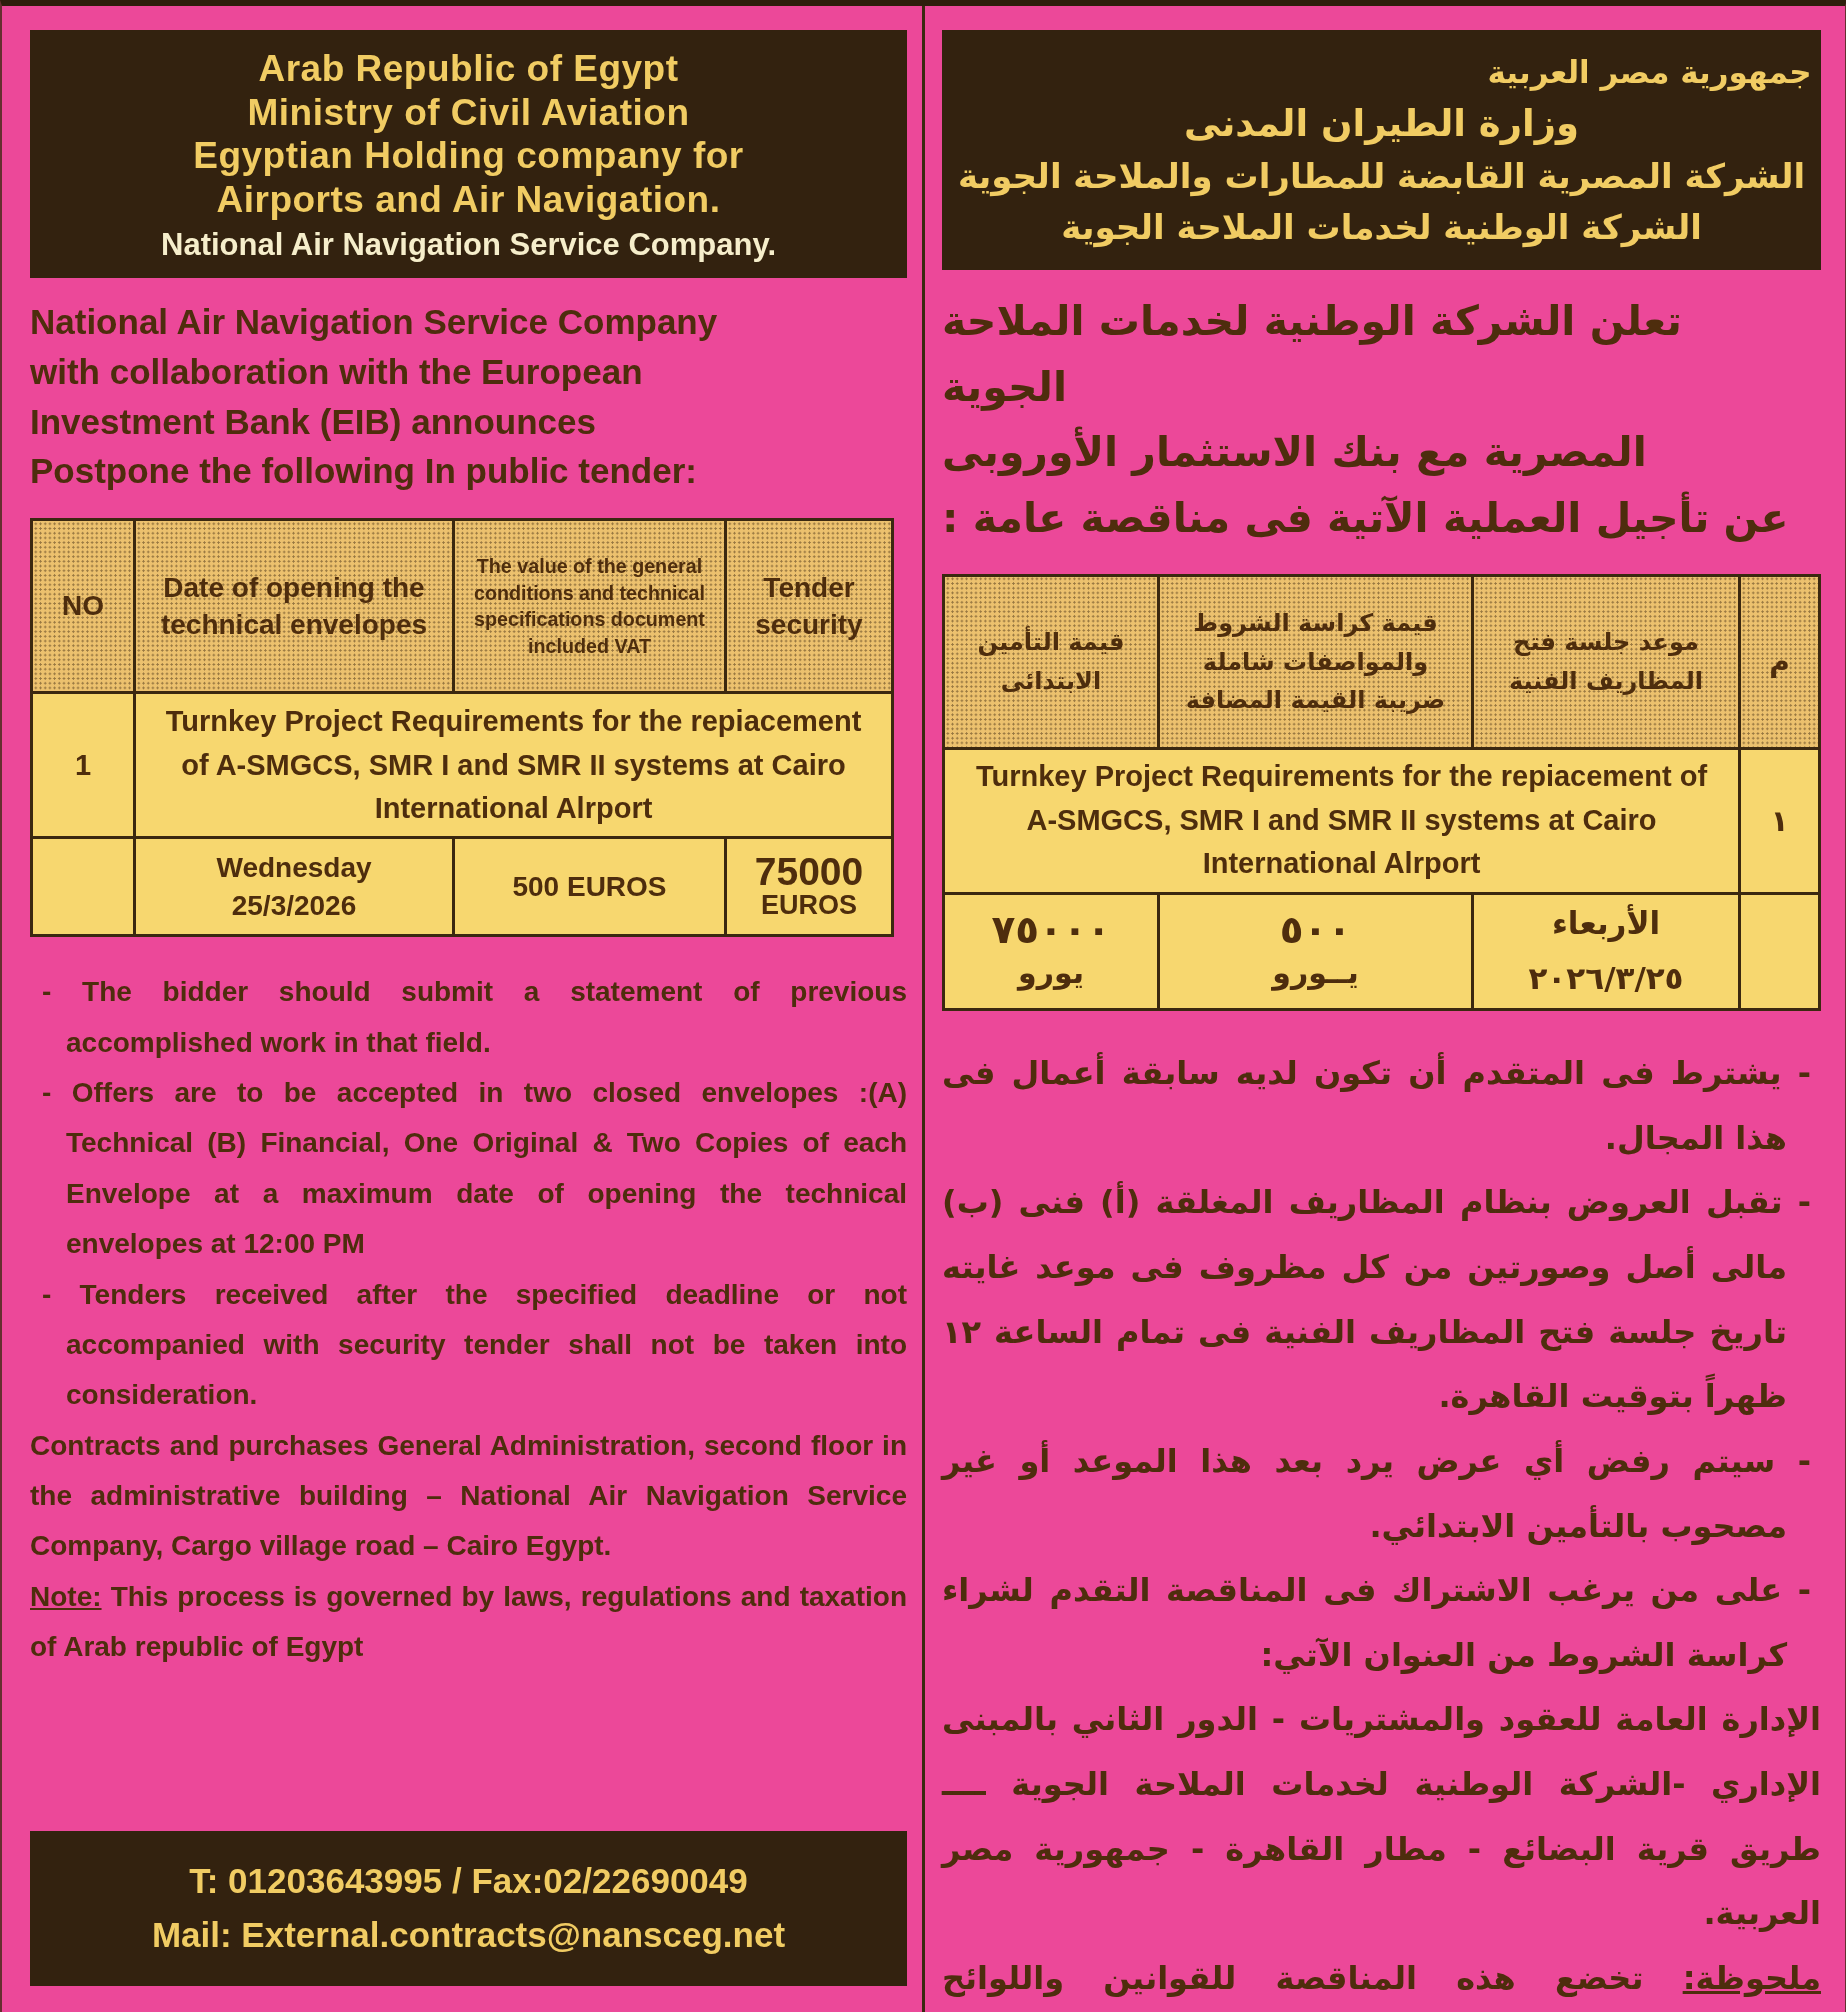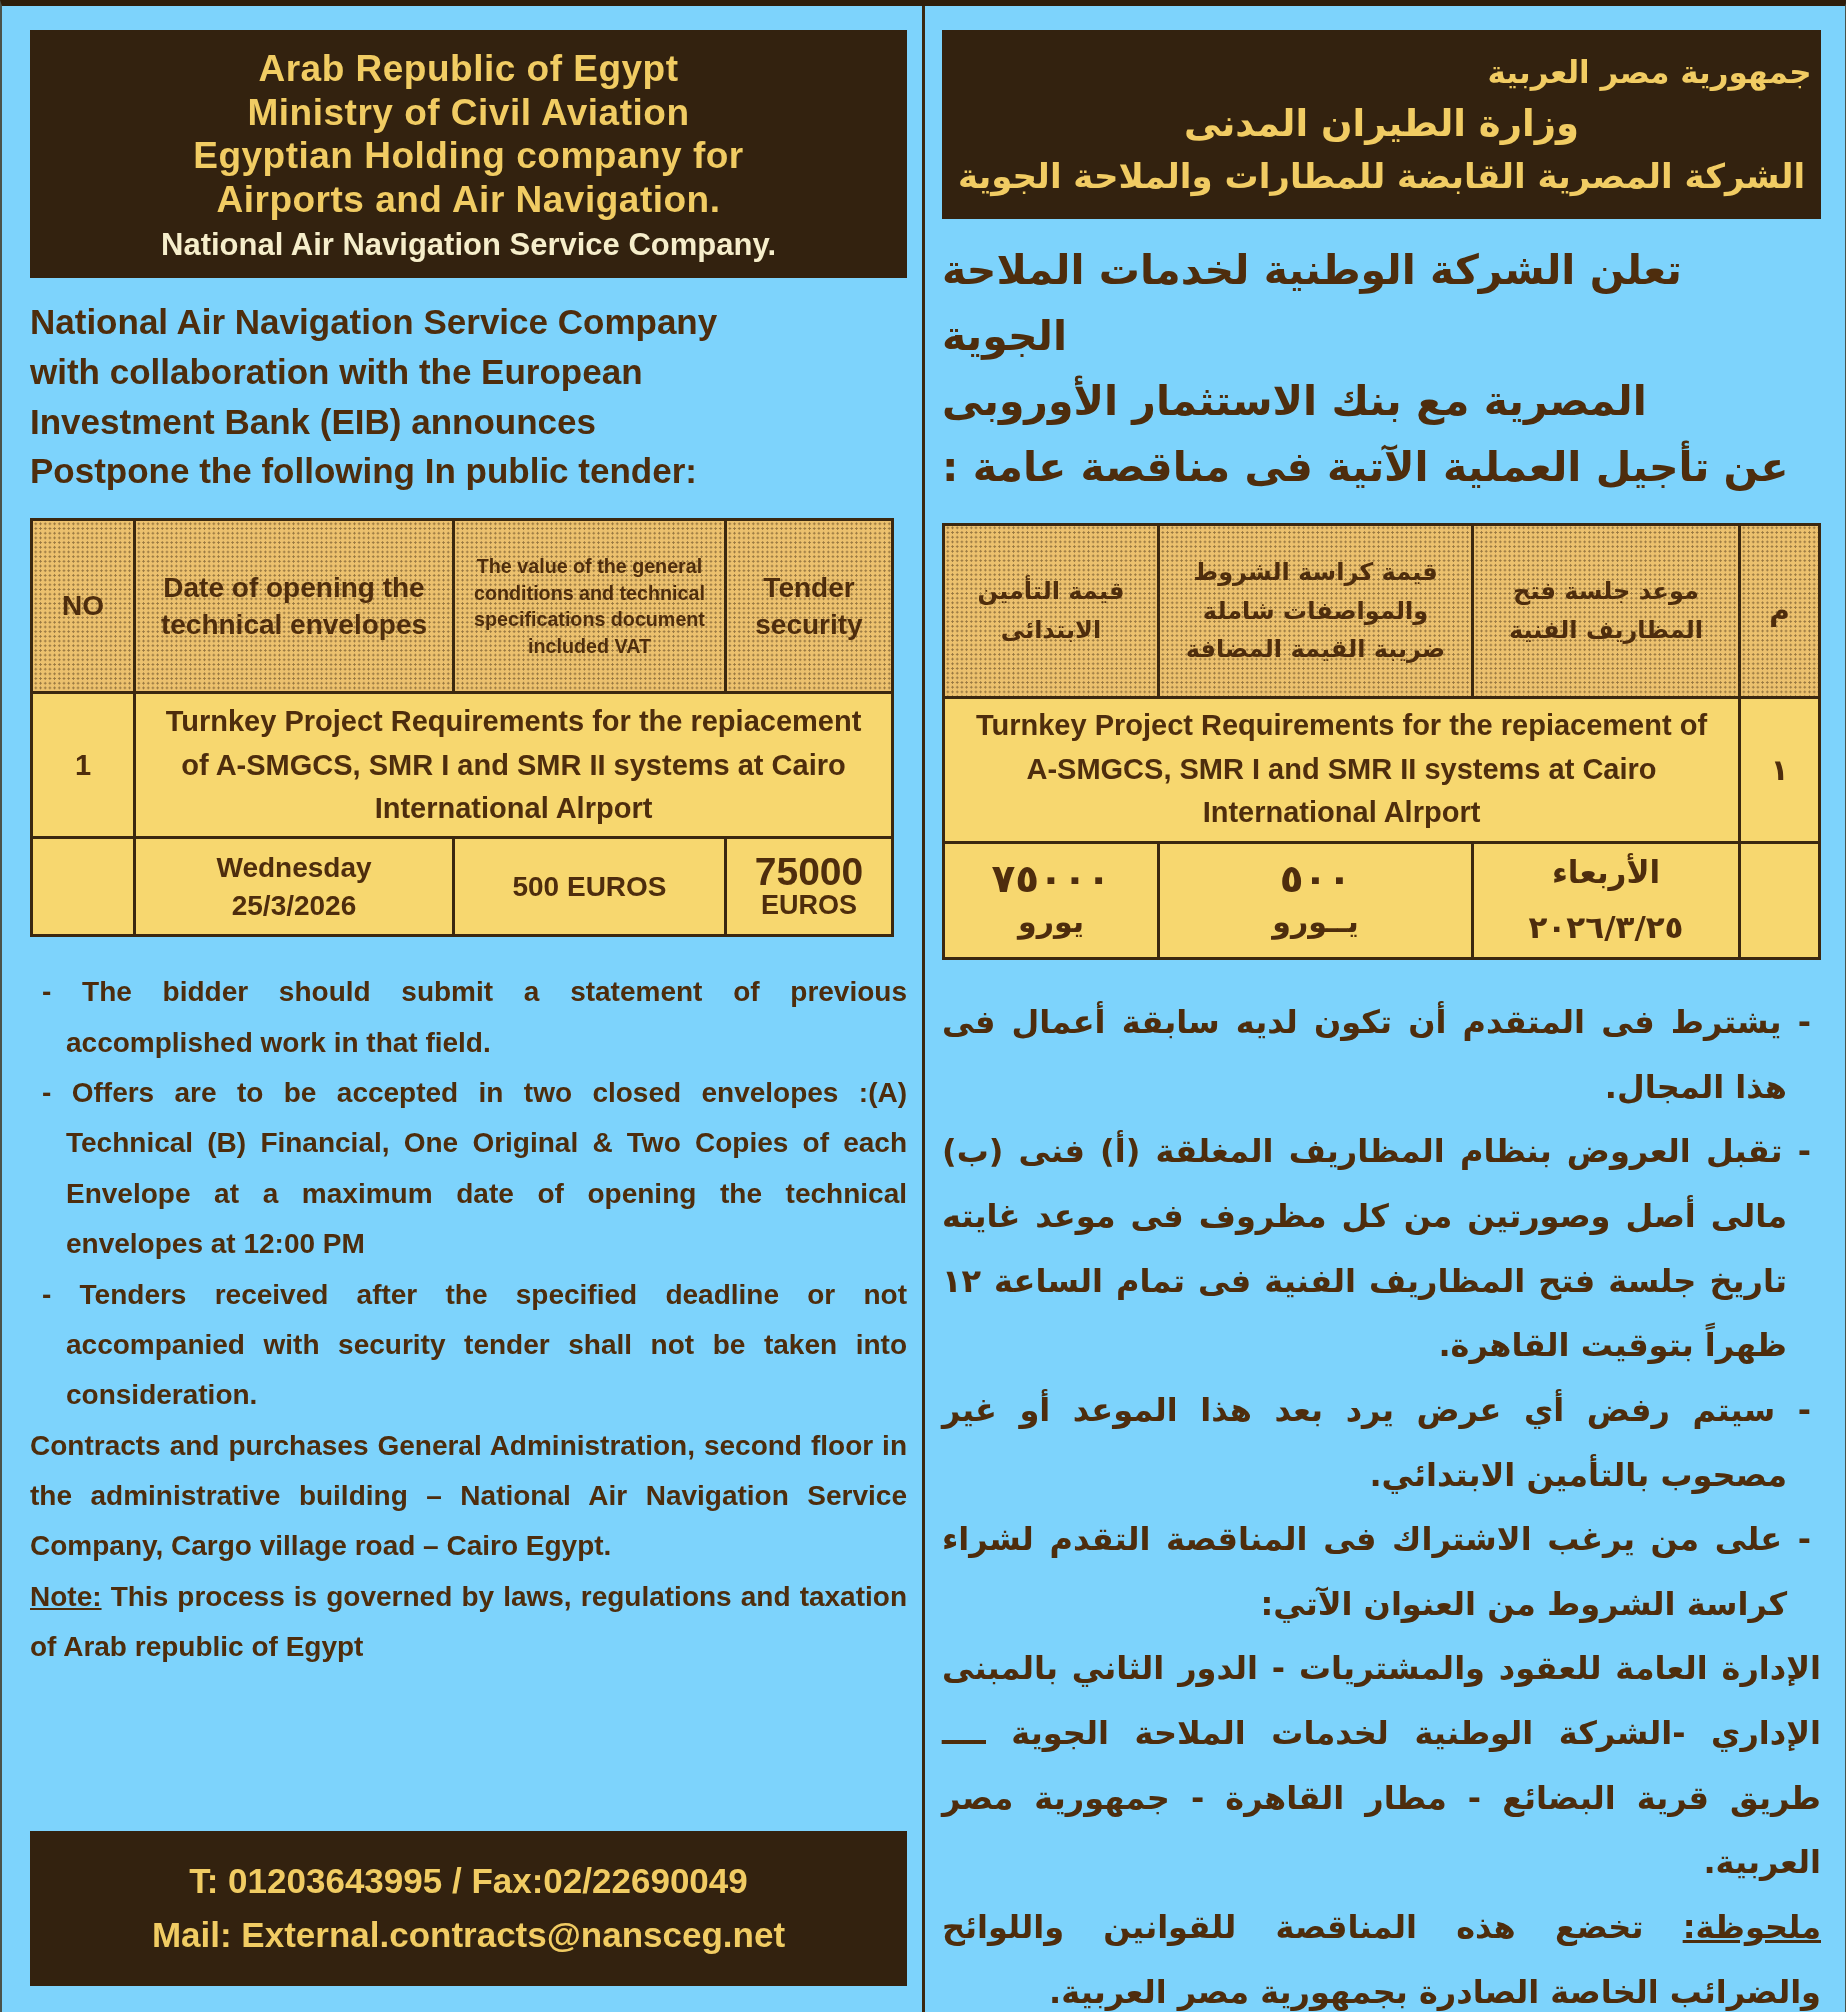--- a/index.html
+++ b/index.html
@@ -5,21 +5,21 @@
   * { box-sizing: border-box; }
   html,body { margin:0; padding:0; }
   body {
     width:1847px; height:2012px;
     background:#e9c45a;
     font-family:"Liberation Sans", sans-serif;
   }
   .ad {
     position:relative;
     width:1847px; height:2012px;
-    background:#7dd3fc;
+    background:#ec4899;
     border-top:6.6px solid #2e1e0c;
     border-left:2.8px solid rgba(58,39,14,.75);
     border-right:2.8px solid rgba(58,39,14,.75);
     overflow:hidden;
     display:flex;
   }
   .col { display:flex; flex-direction:column; }
   .col-en {
     width:923px;
     padding:24px 15px 26px 28px;
@@ -173,20 +173,21 @@
       <div class="f-line">Mail: External.contracts@nansceg.net</div>
     </div>
   </div>
 
   <div class="col col-ar">
 
     <div class="dark-box masthead masthead-ar">
       <div class="m-line m-line1">جمهورية مصر العربية</div>
       <div class="m-line m-line2">وزارة الطيران المدنى</div>
       <div class="m-line">الشركة المصرية القابضة للمطارات والملاحة الجوية</div>
+      <div class="m-line">الشركة الوطنية لخدمات الملاحة الجوية</div>
     </div>
 
     <div class="announce announce-ar">
       <div class="a-line">تعلن الشركة الوطنية لخدمات الملاحة الجوية</div>
       <div class="a-line">المصرية مع بنك الاستثمار الأوروبى</div>
       <div class="a-line">عن تأجيل العملية الآتية فى مناقصة عامة :</div>
     </div>
 
     <table class="tender-table table-ar">
       <colgroup>

